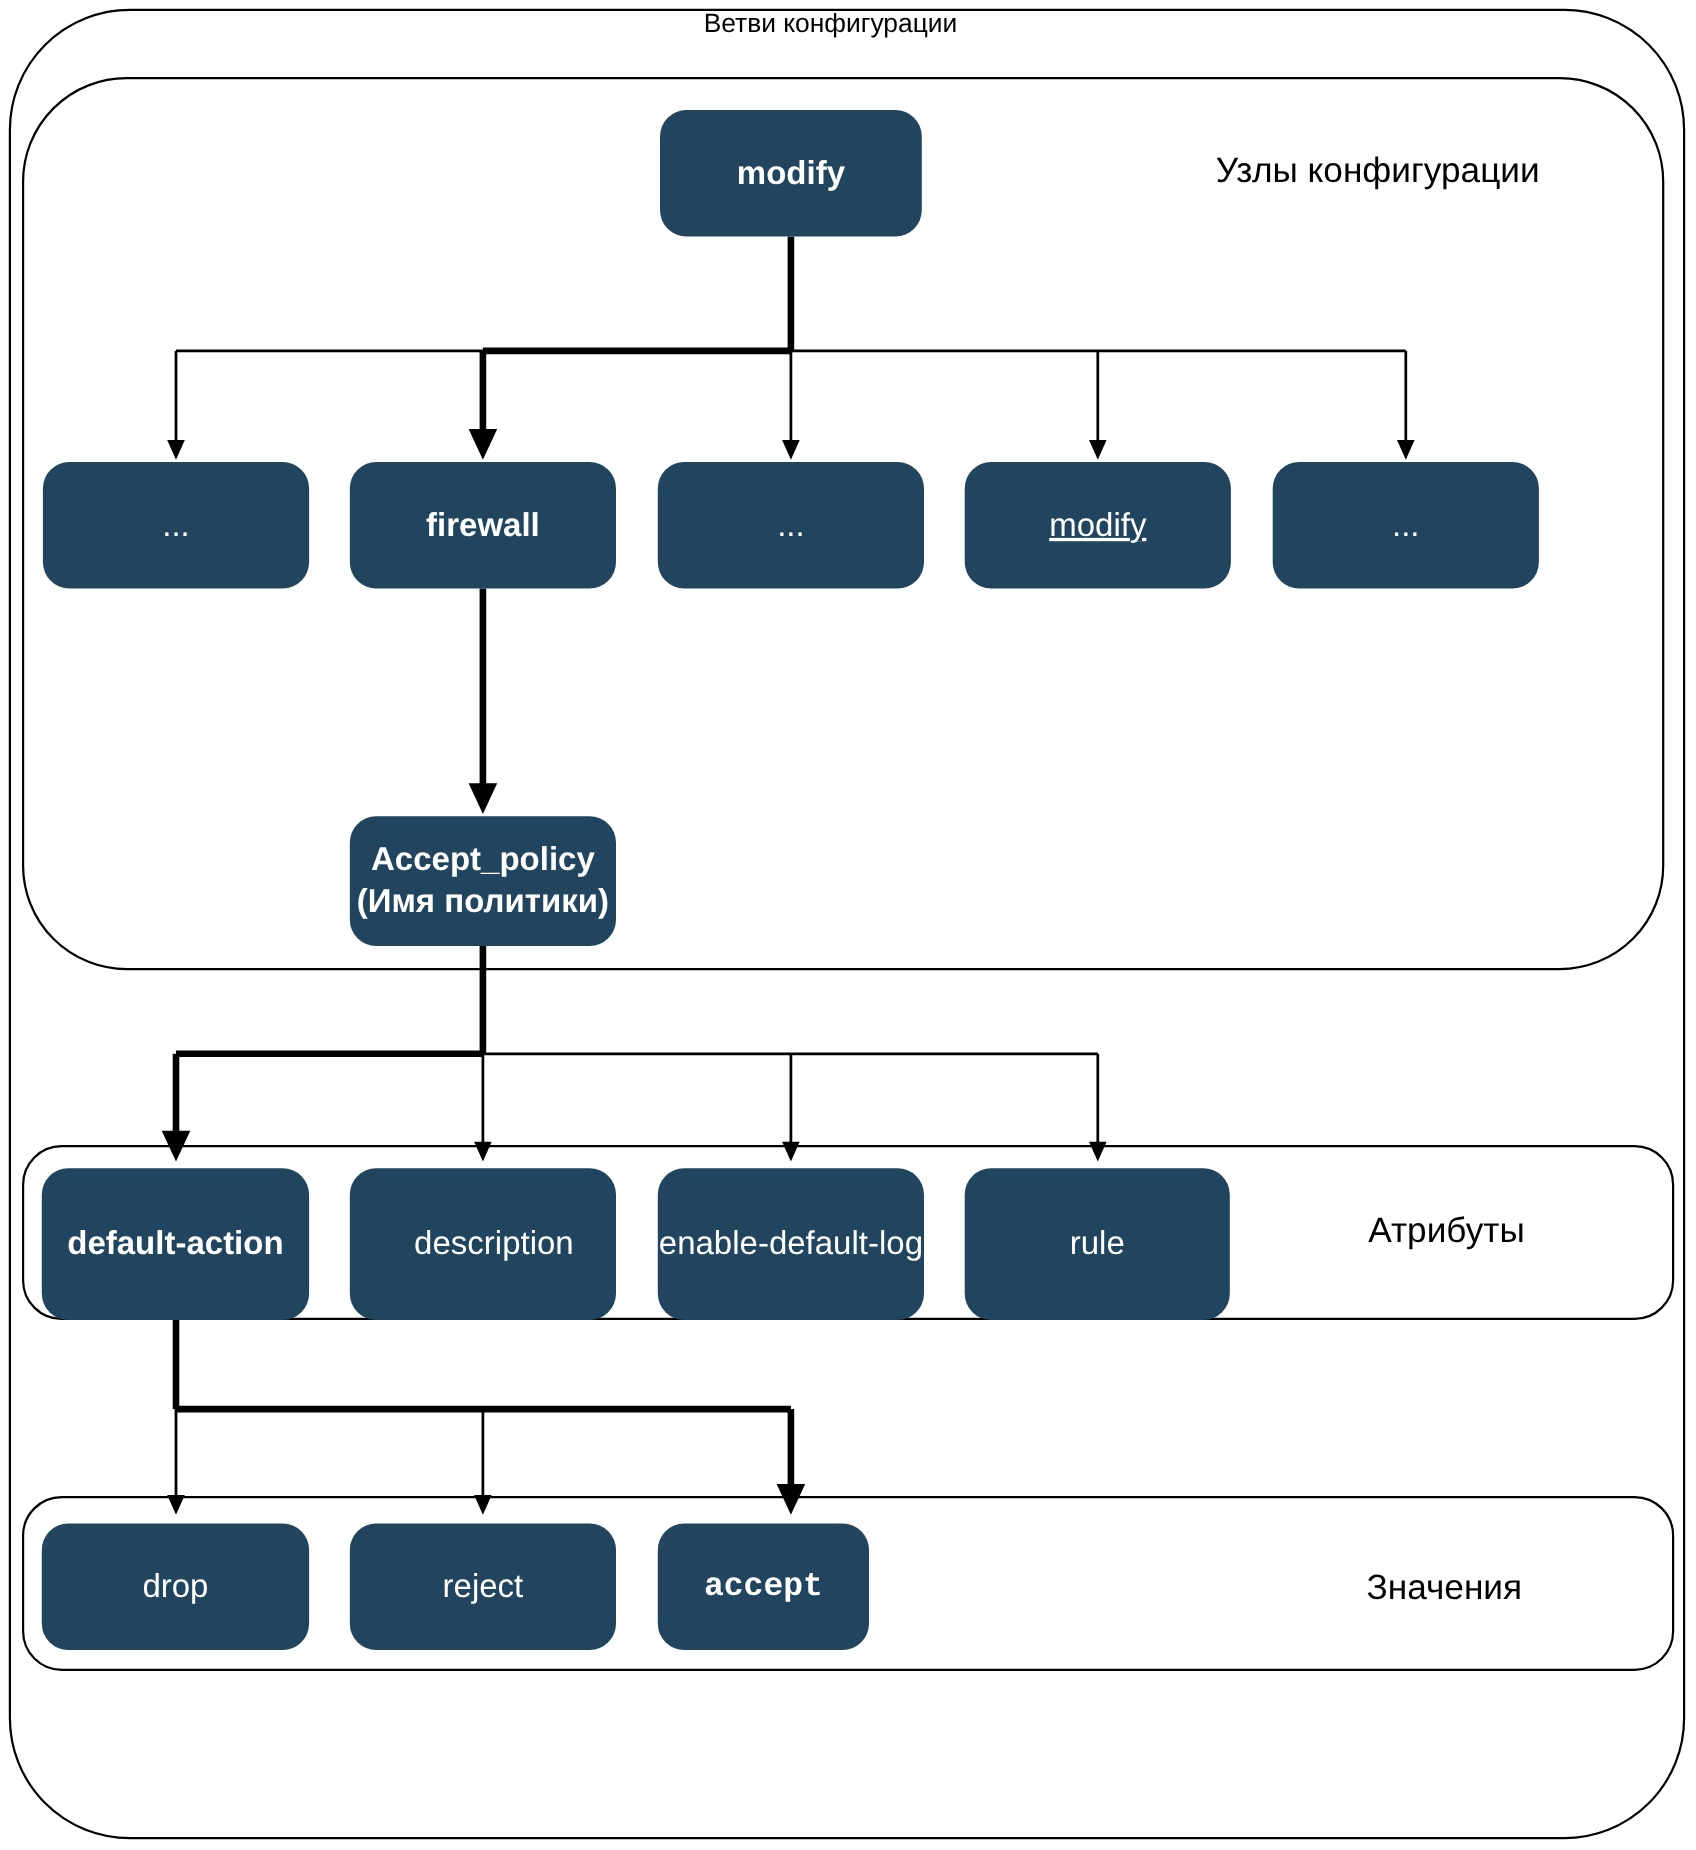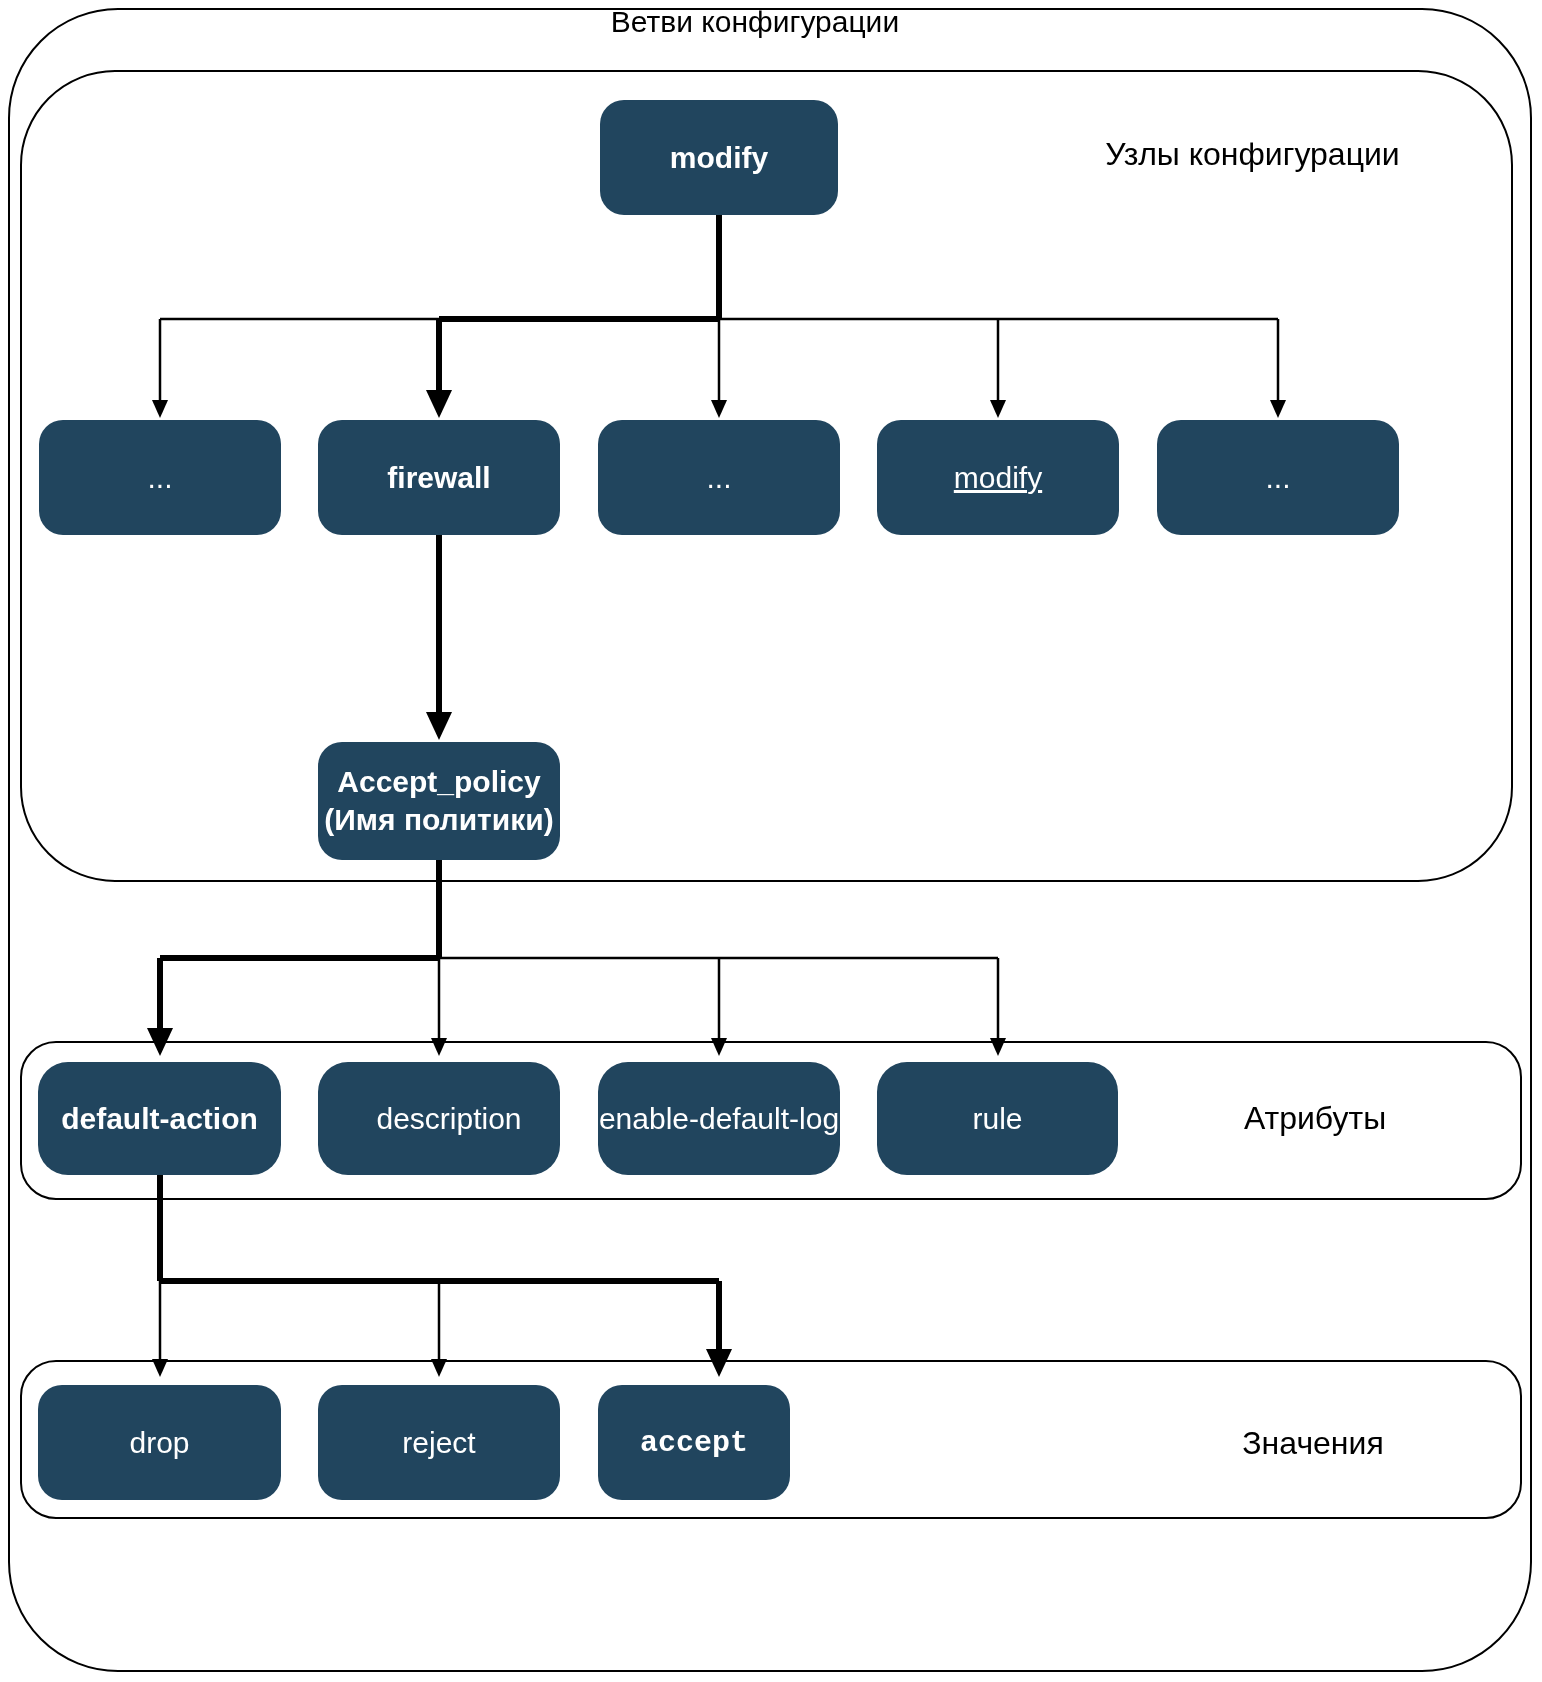--- a/index.html
+++ b/index.html
@@ -16,21 +16,21 @@
     background:transparent;
     box-sizing:border-box;
   }
   .outer{ left:8px; top:8px; width:1524px; height:1664px; border-radius:110px; }
   .nodes-group{ left:20px; top:70px; width:1493px; height:812px; border-radius:95px; }
   .attrs-group{ left:20px; top:1041px; width:1502px; height:159px; border-radius:36px; }
   .values-group{ left:20px; top:1360px; width:1502px; height:159px; border-radius:36px; }
 
   .diagram-title{
     position:absolute; left:0; top:5px; width:1510px;
-    text-align:center; font-size:30px; color:#000; line-height:34px;
+    text-align:center; font-size:24px; color:#000; line-height:34px;
   }
   .group-label{
     position:absolute; font-size:32px; color:#000; text-align:center; line-height:36px;
   }
   .label-nodes{ left:1030px; top:136px; width:445px; }
   .label-attrs{ left:1150px; top:1100px; width:330px; }
   .label-values{ left:1148px; top:1425px; width:330px; }
 
   .node{
     position:absolute;
@@ -48,21 +48,21 @@
 
   
   .n-policy{ left:600px; top:100px; width:238px; height:115px; }
   .r2{ top:420px; width:242px; height:115px; }
   .n-r2-0{ left:39px; }
   .n-r2-1{ left:318px; }
   .n-r2-2{ left:598px; }
   .n-r2-3{ left:877px;text-decoration:underline; }
   .n-r2-4{ left:1157px; }
   .n-acceptpolicy{ left:318px; top:742px; width:242px; height:118px; }
-  .ar{ top:1062px; height:113px;border-radius:30px; }
+  .ar{ top:1062px; height:138px; }
   .n-attr-0{ left:38px;  width:243px; }
   .n-attr-1{ left:318px; width:242px;padding-left:20px; }
   .n-attr-2{ left:598px; width:242px; }
   .n-attr-3{ left:877px; width:241px; }
   .vr{ top:1385px; height:115px; }
   .n-val-0{ left:38px;  width:243px; }
   .n-val-1{ left:318px; width:242px; }
   .n-val-2{ left:598px; width:192px;font-family:Liberation Mono, monospace; }
 
   svg.connectors{

